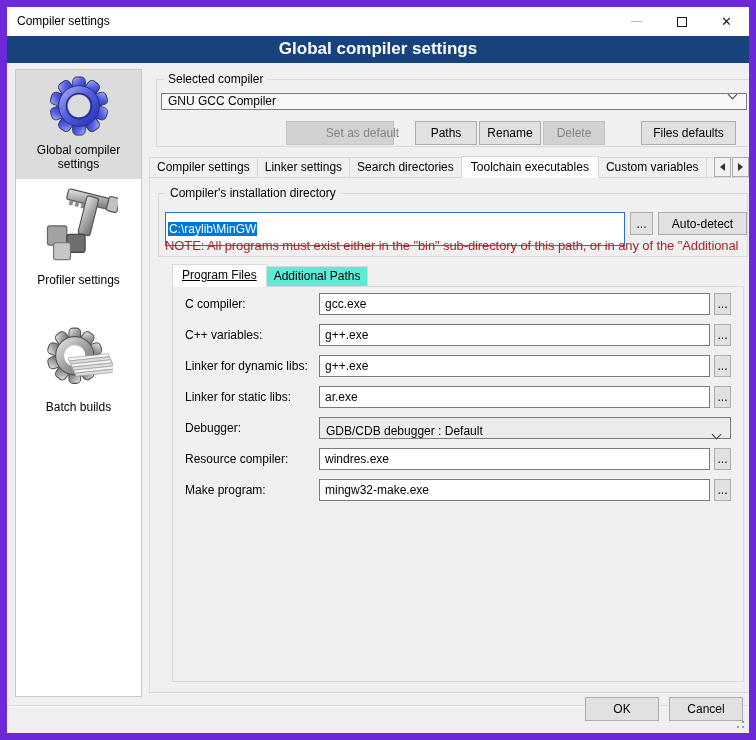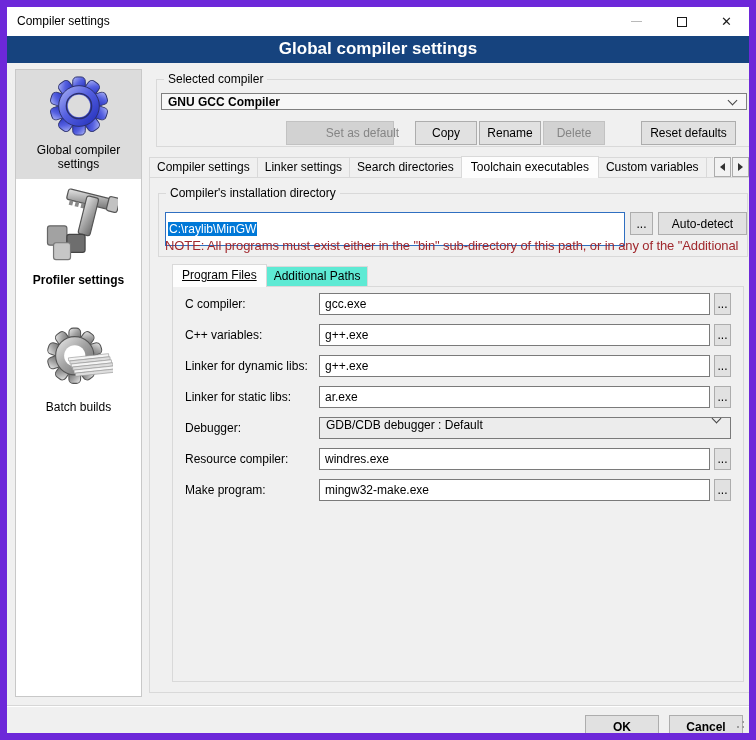--- a/index.html
+++ b/index.html
@@ -22,31 +22,31 @@
   .blue-header { position:absolute; left:0; top:29px; width:100%; height:27px; background:#16437e;
                  color:#fff; font-weight:bold; font-size:17px; text-align:center; line-height:26px; }
 
   
   .sidebar { position:absolute; left:8px; top:62px; width:127px; height:628px; background:#fff;
              border:1px solid #c8c8c8; overflow:hidden; }
   .side-item { width:100%; text-align:center; padding:5px 2px 8px 2px; cursor:default; }
   .side-item.selected { background:#dcdcdc; }
   .side-item .icon-wrap { display:flex; justify-content:center; align-items:center; }
   .side-item .lbl { margin-top:3px; line-height:14px; }
-  .side-item-profiler { margin-top:3px;font-weight:bold; }
+  .side-item-profiler { margin-top:3px; }
   .side-item-batch { margin-top:26px; }
 
   
   .groupbox { position:absolute; border:1px solid #d9d9d9; background:#f0f0f0; }
   .groupbox > .legend { position:absolute; top:-8px; left:7px; background:#f0f0f0; padding:0 4px;
                         line-height:15px; white-space:nowrap; }
 
   .selcomp-group { left:149px; top:72px; width:596px; height:68px; }
   .combo { position:absolute; left:4px; top:13px; right:4px; height:17px; background:#f7f7f7;
-           border:1px solid #7f7f7f; display:flex; align-items:center; padding:0 6px;font-weight:bold; }
+           border:1px solid #7f7f7f; display:flex; padding:0 6px; }
   .combo .val { flex:1; white-space:nowrap; overflow:hidden; }
   .chev { width:7px; height:7px; border-right:1px solid #444; border-bottom:1px solid #444;
           transform:rotate(45deg); margin:-3px 4px 0 4px; flex:none; }
 
   .btnrow { position:absolute; left:4px; right:4px; top:41px; height:24px; display:flex; align-items:center; }
   .btn { height:24px; background:#e1e1e1; border:1px solid #adadad; display:flex; align-items:center;
          justify-content:center; font-size:12px; white-space:nowrap; }
   .btn.disabled { background:#d2d2d2; border-color:#c2c2c2; color:#858585; }
   .spacer { flex:1; }
   .b-setdef { width:108px; margin-right:21px;padding-left:45px; }
@@ -90,27 +90,27 @@
   .inner-page { position:absolute; left:165px; top:279px; width:572px; height:396px;
                 border:1px solid #d9d9d9; background:#f0f0f0; padding:6px 12px 0 4px; z-index:2; }
   .frow { display:flex; align-items:center; height:22px; margin-bottom:9px;margin-left:6px; }
   .frow .flabel { width:136px; flex:none; padding-left:2px; }
   .frow .fctrl { flex:1; display:flex; align-items:center; }
   .tinput { flex:1; height:22px; border:1px solid #7a7a7a; background:#fff; padding:0 5px;
             font-family:"Liberation Sans", sans-serif; font-size:12px; color:#000; }
   .row-browse { width:17px; height:22px; flex:none; margin-left:4px; background:#e1e1e1;
                 border:1px solid #adadad; display:flex; align-items:center; justify-content:center; }
   .fcombo { flex:1; height:22px; border:1px solid #7a7a7a; background:#ececec; display:flex;
-            align-items:flex-start; padding:0 6px; }
+            align-items:flex-end; padding:0 6px; }
   .fcombo .val { flex:1; white-space:nowrap; overflow:hidden; }
 
   
   .footer-divider { position:absolute; left:0; top:698px; width:100%; height:2px;
                     border-top:1px solid #d7d7d7; border-bottom:1px solid #ffffff; }
-  .footer { position:absolute; right:6px; top:708px; display:flex; gap:10px;font-weight:bold; }
+  .footer { position:absolute; right:6px; top:690px; display:flex; gap:10px; }
   .fbtn { width:74px; height:24px; }
   .grip { position:absolute; width:2px; height:2px; background:#9e9e9e; }
   .g1 { right:5px; bottom:5px; } .g2 { right:10px; bottom:5px; } .g3 { right:5px; bottom:10px; }
 </style>
 </head>
 <body>
 
 <div class="window">
 
   <div class="titlebar">
@@ -243,24 +243,24 @@
 
   <div class="groupbox selcomp-group">
     <span class="legend">Selected compiler</span>
     <div class="combo">
       <span class="val">GNU GCC Compiler</span>
       <span class="chev"></span>
     </div>
     <div class="btnrow">
       <span class="spacer"></span>
       <div class="btn disabled b-setdef">Set as default</div>
-      <div class="btn b-copy">Copy</div>
+      <div class="btn b-copy">Paths</div>
       <div class="btn b-rename">Rename</div>
       <div class="btn disabled b-delete">Delete</div>
-      <div class="btn b-reset">Reset defaults</div>
+      <div class="btn b-reset">Files defaults</div>
     </div>
   </div>
 
   <div class="tabs-strip">
     <div class="tab">Compiler settings</div>
     <div class="tab">Linker settings</div>
     <div class="tab">Search directories</div>
     <div class="tab active">Toolchain executables</div>
     <div class="tab">Custom variables</div>
     <div class="tab">Build options</div>

